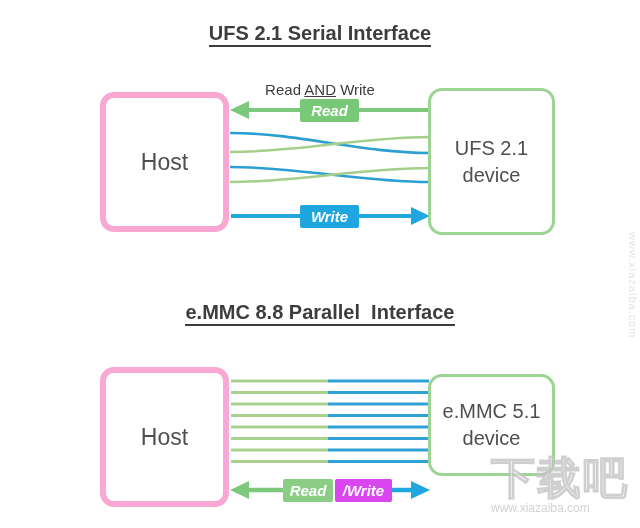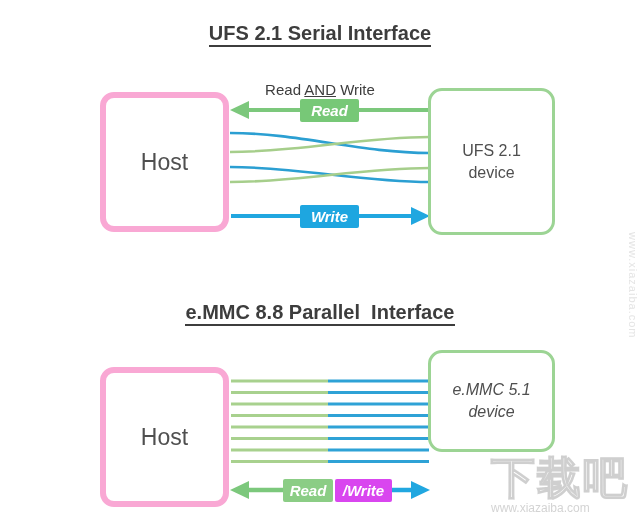--- a/index.html
+++ b/index.html
@@ -9,21 +9,21 @@
          color:#3d3d3d;white-space:pre;z-index:3;}
   .title .tl-underline{border-bottom:2px solid #3d3d3d;padding-bottom:1px;}
   .subtitle{position:absolute;left:0;right:0;text-align:center;font-size:15px;color:#3d3d3d;z-index:3;}
   .subtitle .u{text-decoration:underline;}
   .node{position:absolute;box-sizing:border-box;background:#ffffff;border-radius:14px;
         display:flex;flex-direction:column;align-items:center;justify-content:center;
         text-align:center;color:#4f4f4f;z-index:2;}
   .node.blue{border:6px solid #f9a8d4;}
   .node.green{border:3px solid #9cd494;}
   .node .big{font-size:23px;}
-  .node .dev{font-size:16px;line-height:1.35;}
+  .node .dev{font-size:20px;line-height:1.35;}
   .tag{position:absolute;color:#ffffff;font-weight:bold;font-style:italic;font-size:15px;
        display:flex;align-items:center;justify-content:center;border-radius:2px;z-index:3;}
   .wires{position:absolute;left:0;top:0;z-index:1;}
   .wm{position:absolute;right:3px;top:456px;width:146px;opacity:0.8;z-index:4;}
   .wm-logo{font-size:44px;font-weight:bold;line-height:1;letter-spacing:2px;color:#ffffff;
            -webkit-text-stroke:1.2px #c4c4c4;text-shadow:0 0 1px #c6c6c6;}
   .wm-site{font-size:12px;color:#c9c9c9;margin-top:1px;}
   .wm-side{position:absolute;right:1px;top:232px;writing-mode:vertical-rl;font-size:11px;
            color:#e4e4e4;letter-spacing:1px;z-index:4;}
 </style>
@@ -94,21 +94,21 @@
 
   <div class="tag" style="left:300px;top:99px;width:59px;height:23px;background:#77c877;">Read</div>
   <div class="tag" style="left:300px;top:205px;width:59px;height:23px;background:#1ea6e0;">Write</div>
 
   <div class="title" style="top:301px;"><span class="tl-underline">e.MMC 8.8 Parallel  Interface</span></div>
 
   <div class="node blue" style="left:100px;top:367px;width:129px;height:140px;">
     <div class="big">Host</div>
   </div>
 
-  <div class="node green" style="left:428px;top:350px;width:127px;height:102px;font-style:italic;">
+  <div class="node green" style="left:428px;top:374px;width:127px;height:102px;">
     <div class="dev">e.MMC 5.1</div>
     <div class="dev">device</div>
   </div>
 
   <div class="tag" style="left:283px;top:479px;width:50px;height:23px;background:#8bcd85;">Read</div>
   <div class="tag" style="left:335px;top:479px;width:57px;height:23px;background:#d946ef;">/Write</div>
 
   <div class="wm">
     <div class="wm-logo">下载吧</div>
     <div class="wm-site">www.xiazaiba.com</div>

